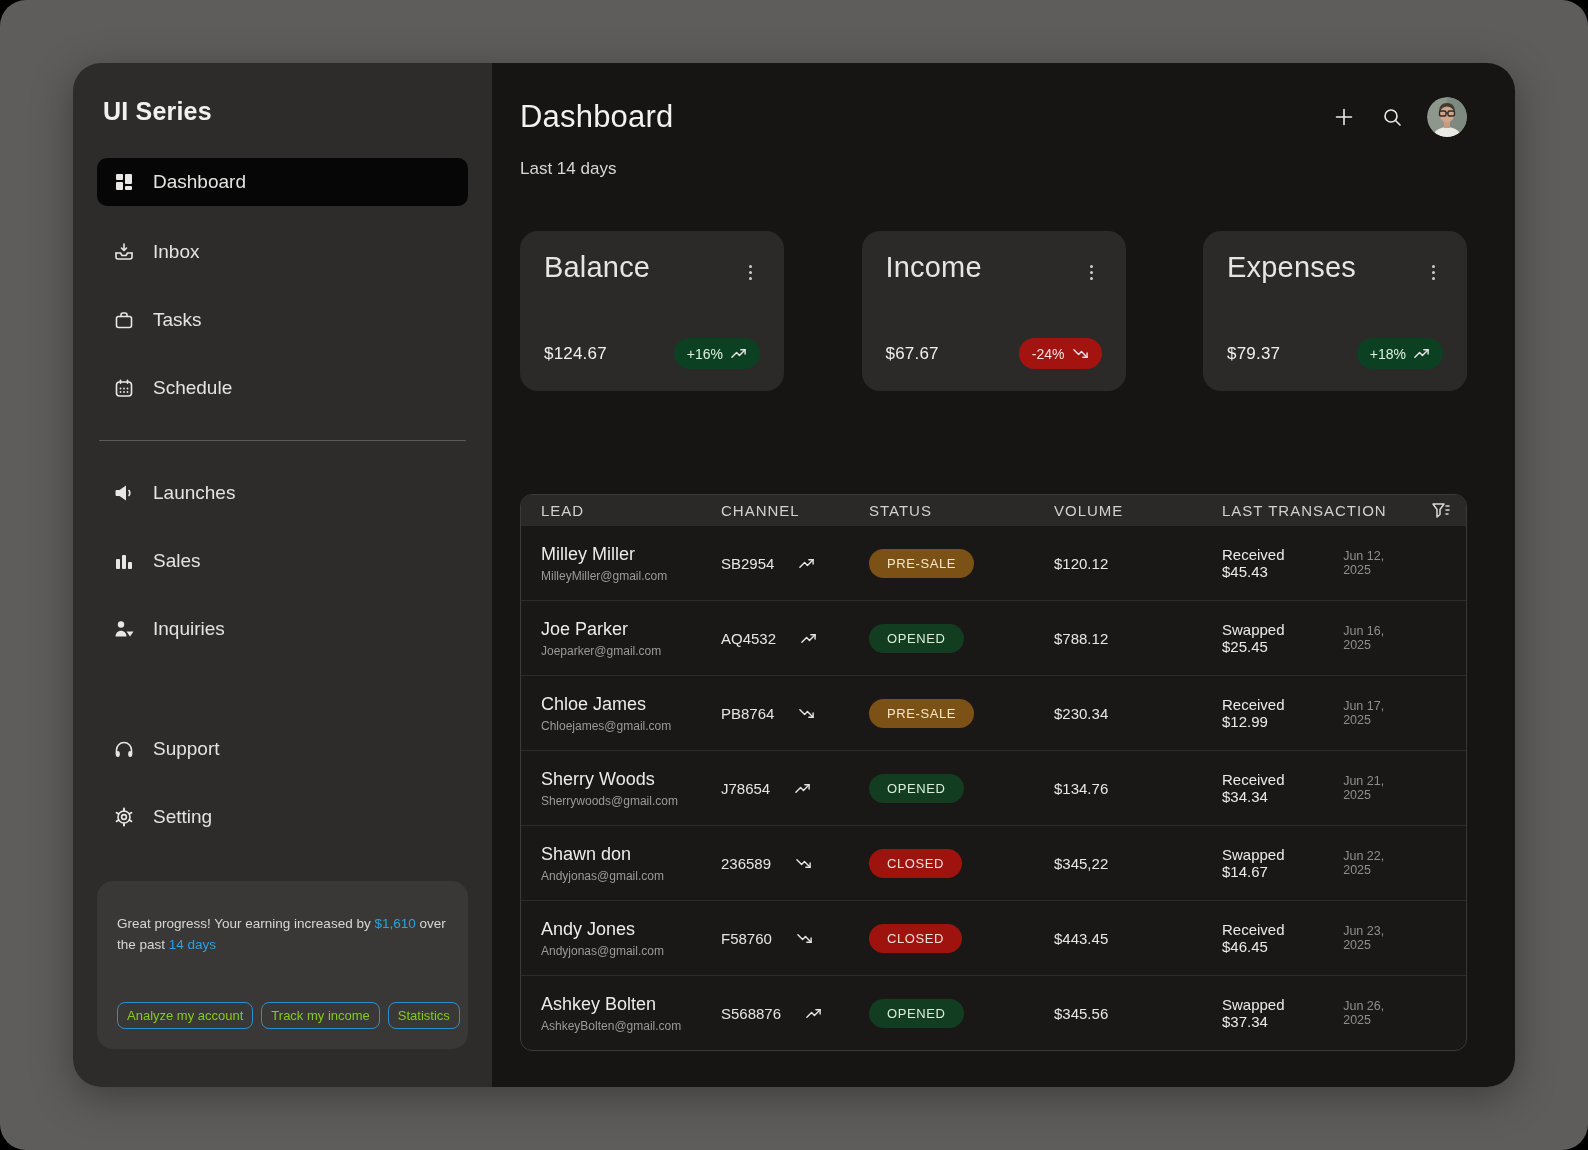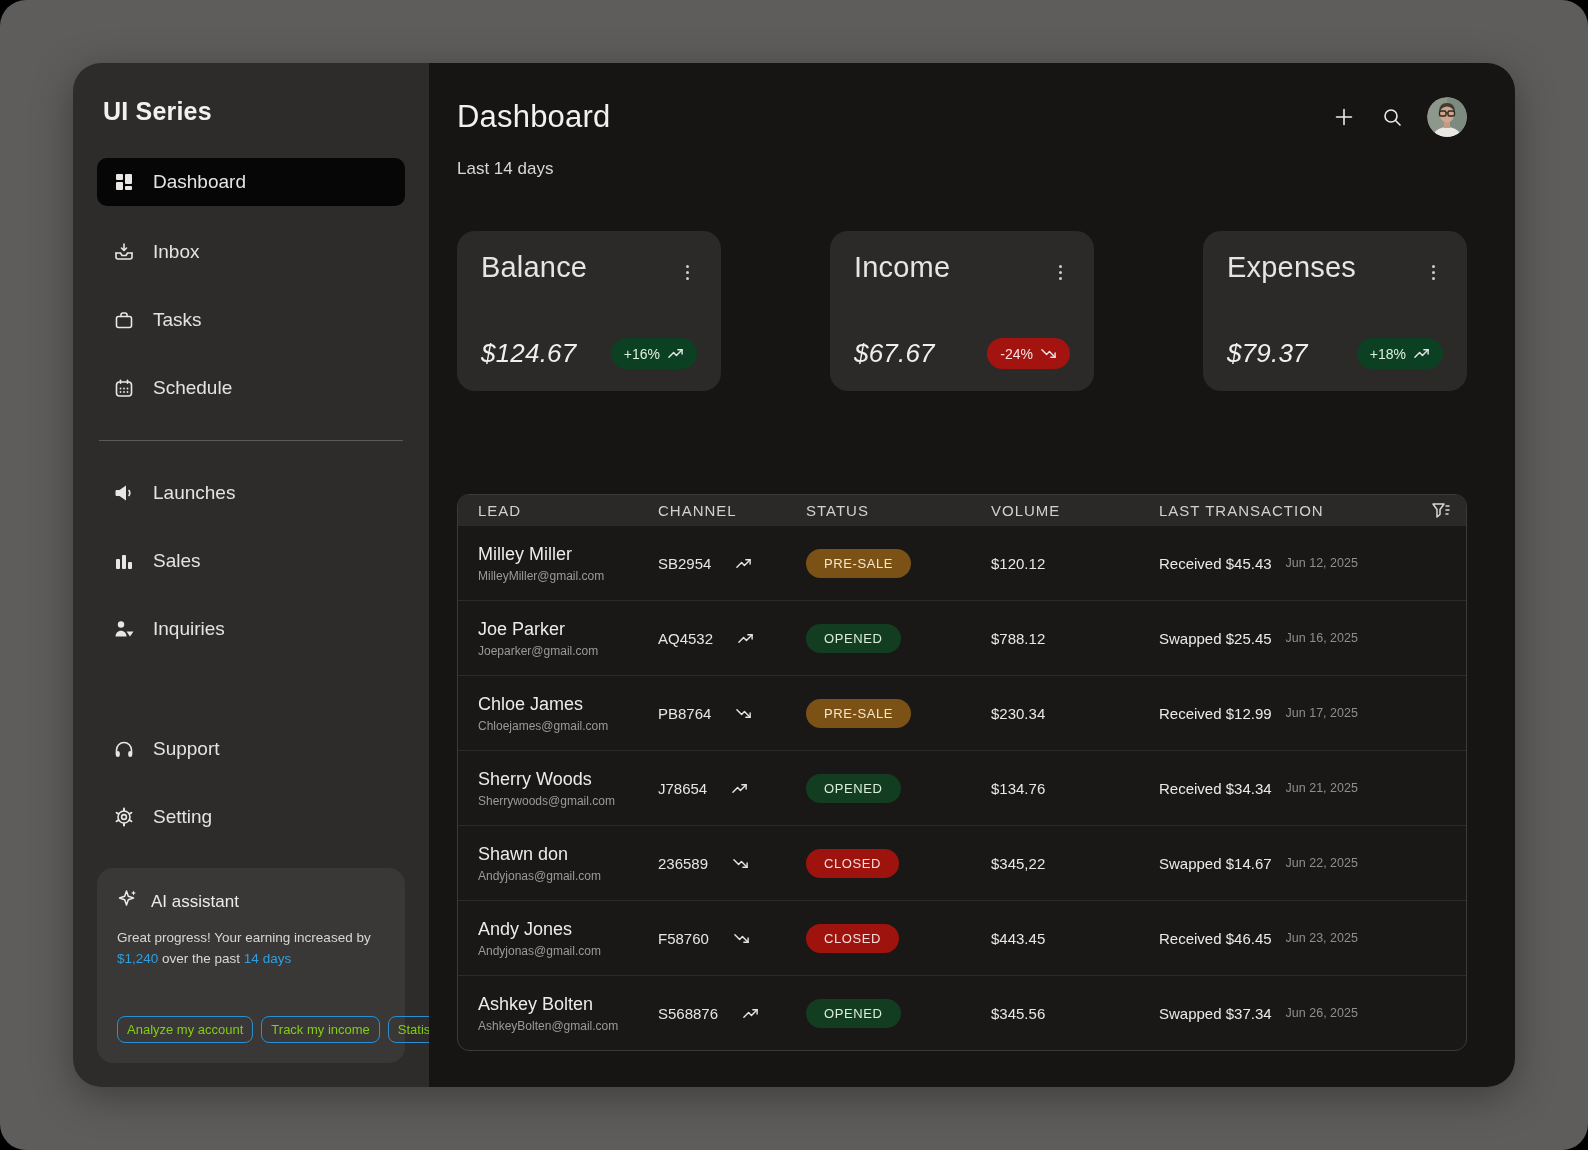--- a/index.html
+++ b/index.html
@@ -6,22 +6,22 @@
   html,body { background:#000; }
   body { font-family:"Liberation Sans", sans-serif; -webkit-font-smoothing:antialiased; }
 
   .frame { position:relative; width:1588px; height:1150px; background:#5e5d5b;
            border-radius:26px; overflow:hidden; }
 
   .window { position:absolute; left:73px; top:63px; width:1442px; height:1024px;
             border-radius:28px; overflow:hidden; display:flex; box-shadow:0 10px 40px rgba(0,0,0,.35); }
 
   
-  .sidebar { width:356px; background:#2d2c2a; display:flex; flex-direction:column;
-             padding:34px 24px 24px 24px; flex-shrink:0; }
+  .sidebar { width:419px; background:#2d2c2a; display:flex; flex-direction:column;
+             padding:34px 24px 38px 24px; flex-shrink:0; }
   .brand { color:#f2f1ef; font-size:25px; font-weight:700; letter-spacing:.2px;
            padding-left:6px; margin-bottom:32px; }
   .nav-item { display:flex; align-items:center; gap:18px; height:48px;
               padding:0 16px; border-radius:10px; margin-bottom:20px;
               color:#e4e3e1; font-size:19px; cursor:pointer; }
   .nav-item.active { background:#060606; margin-bottom:22px; }
   .nav-icon { width:22px; height:22px; display:flex; align-items:center; justify-content:center; flex-shrink:0; }
   .nav-icon svg { width:22px; height:22px; stroke:#e8e7e5; stroke-width:1.6; fill:none;
                   stroke-linecap:round; stroke-linejoin:round; }
   .nav-icon svg .fill { fill:#e8e7e5; stroke:none; }
@@ -57,21 +57,21 @@
   
   .cards { display:flex; justify-content:space-between; margin-top:52px; }
   .card { width:264px; height:160px; background:#2b2a28; border-radius:18px;
           padding:20px 24px 22px 24px; display:flex; flex-direction:column; }
   .card-top { display:flex; justify-content:space-between; align-items:flex-end; }
   .card-title { color:#e6e5e3; font-size:29px; font-weight:400; letter-spacing:.2px; }
   .kebab { width:20px; height:24px; display:flex; flex-direction:column; align-items:center;
            justify-content:center; gap:3px; cursor:pointer; margin-top:6px; }
   .kebab i { width:3px; height:3px; border-radius:50%; background:#cfcecc; }
   .card-bottom { margin-top:auto; display:flex; justify-content:space-between; align-items:center; }
-  .card-value { color:#f0efed; font-size:26px; letter-spacing:.2px;font-style:italic; }
+  .card-value { color:#f0efed; font-size:17px; letter-spacing:.2px; }
   .delta { display:inline-flex; align-items:center; gap:7px; font-size:14px;
            padding:7px 13px; border-radius:999px; }
   .delta.green { background:#0b4122; color:#dff0e0; }
   .delta.red { background:#a31410; color:#f6e3e1; }
   .delta svg { width:16px; height:16px; stroke:currentColor; fill:none; stroke-width:1.7;
                stroke-linecap:round; stroke-linejoin:round; }
 
   
   .table { margin-top:103px; border:1px solid #3b3a38; border-radius:12px; overflow:hidden;
            background:#191817; }
@@ -219,30 +219,21 @@
               <rect x="10" y="16.5" width="2" height="4" rx="1" class="fill" transform="rotate(120 11 11)"></rect>
               <circle cx="11" cy="11" r="6"></circle>
               <circle cx="11" cy="11" r="2.4"></circle>
             </g>
           </svg>
         </span>
         <span class="nav-label">Setting</span>
       </div>
 
       <div class="ai-card">
-        <div class="ai-head">
-          <span>
-            <svg viewBox="0 0 22 22">
-                <path d="M9.5 3 L11.3 8.2 L16.5 10 L11.3 11.8 L9.5 17 L7.7 11.8 L2.5 10 L7.7 8.2 Z" fill="none" stroke="#ecebe9" stroke-width="1.5" stroke-linejoin="round"></path>
-                <path d="M16.5 2.5 L17.2 4.3 L19 5 L17.2 5.7 L16.5 7.5 L15.8 5.7 L14 5 L15.8 4.3 Z" fill="#ecebe9"></path>
-              </svg>
-          </span>
-          <span>AI assistant</span>
-        </div>
-        <p class="ai-text"><span>Great progress! Your earning increased by </span><span class="ai-blue">$1,240</span><span> over the past </span><span class="ai-blue">14 days</span></p>
+        <p class="ai-text"><span>Great progress! Your earning increased by </span><span class="ai-blue">$1,610</span><span> over the past </span><span class="ai-blue">14 days</span></p>
         <div class="ai-chips">
           <button class="chip">Analyze my account</button>
           <button class="chip">Track my income</button>
           <button class="chip">Statistics</button>
         </div>
       </div>
     </aside>
 
     <main class="main">
       <div class="main-head">

